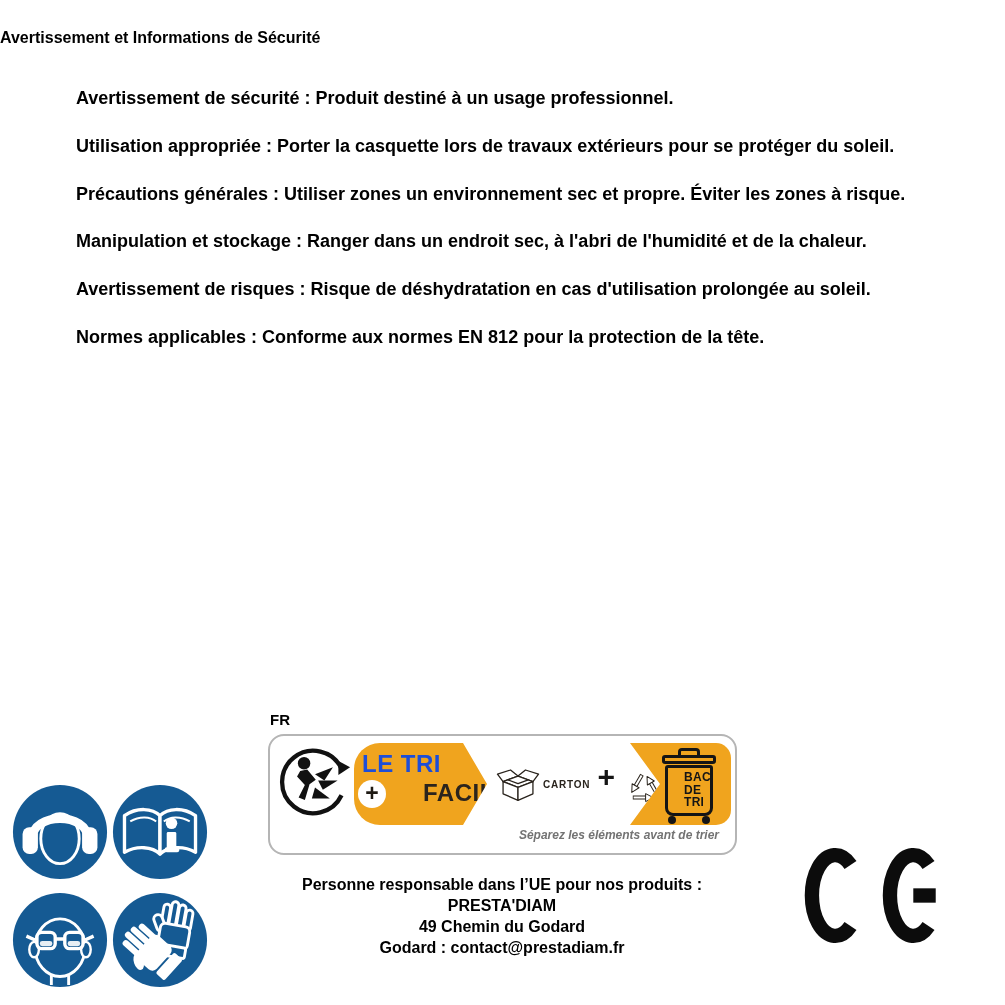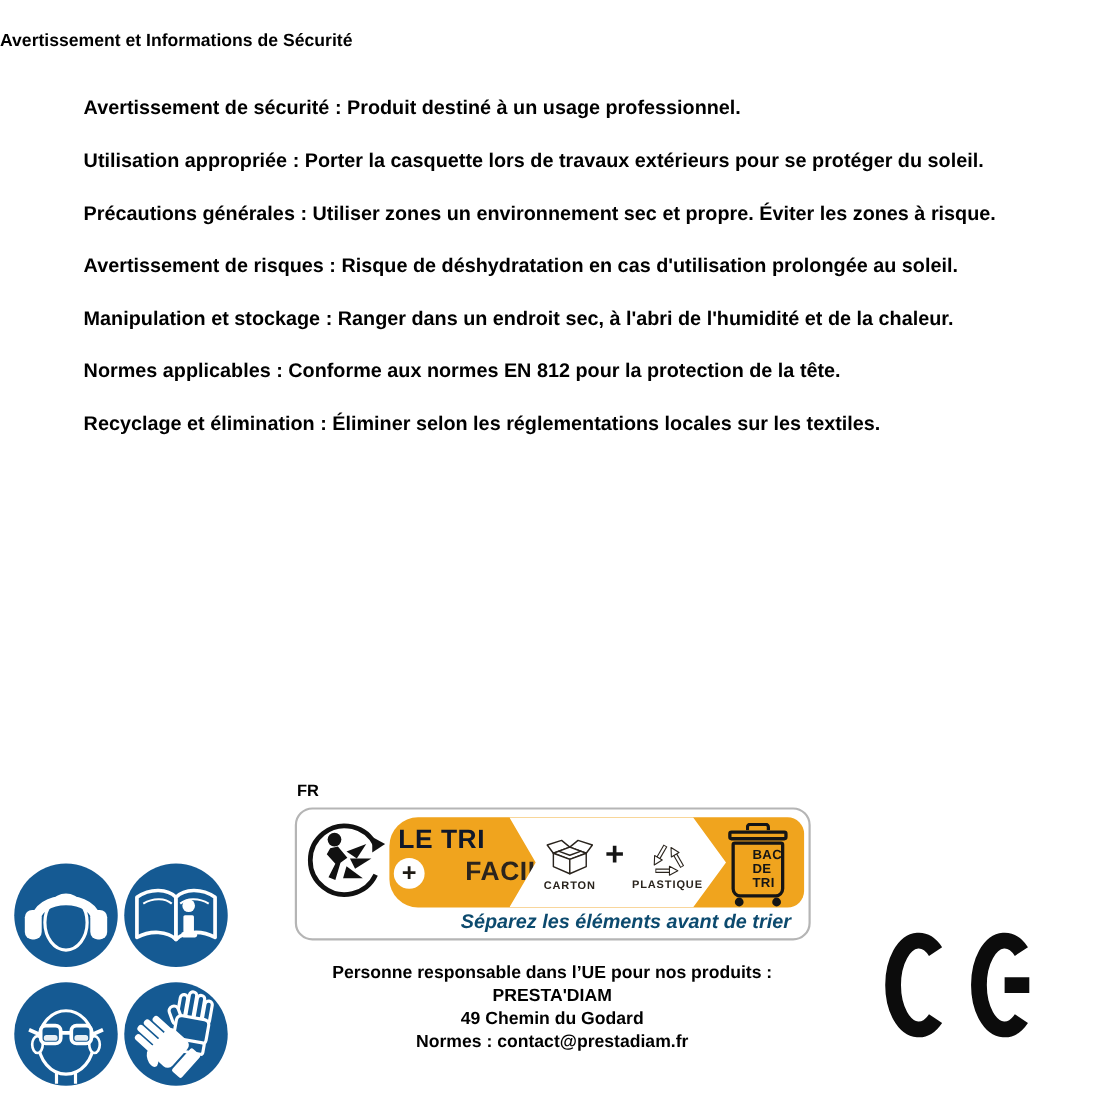--- a/index.html
+++ b/index.html
@@ -32,50 +32,50 @@
   .infotri {
     position:absolute; left:268px; top:734px; width:469px; height:121px;
     background:#fff; border:2px solid #b5b5b5; border-radius:16px;
   }
   .triman { position:absolute; left:6px; top:5px; width:78px; height:82px; }
   .tri-orange {
     position:absolute; left:84px; top:7px; width:377px; height:82px;
     background:var(--orange); border-radius:26px 15px 15px 26px;
   }
   .tri-word1 { position:absolute; left:92px; top:15px; font-size:24px; font-weight:800;
-               letter-spacing:.5px; color:#0f172a; line-height:26px;}
+               letter-spacing:.5px; color:#1d4ed8; line-height:26px;}
   .tri-plus-circle {
     position:absolute; left:88px; top:44px; width:28px; height:28px; background:#fff;
     border-radius:50%; text-align:center; font-size:23px; font-weight:800;
     line-height:27px; color:#1e1a14;
   }
   .tri-word2 { position:absolute; left:121px; top:44px; font-size:24px; font-weight:800;
                letter-spacing:.5px; color:#2b241d; line-height:26px;margin-left:32px;}
   .tri-arrow {
     position:absolute; left:193px; top:7px; width:197px; height:82px; background:#fff;
     clip-path:polygon(0 0, calc(100% - 30px) 0, 100% 50%, calc(100% - 30px) 100%, 0 100%, 24px 50%);
     display:flex; align-items:center; padding:0 34px 0 30px; gap:7px;
   }
-  .material { display:flex; flex-direction:column; align-items:center; }
+  .material { display:flex; flex-direction:row; align-items:center; }
   .material .mat-label { font-size:10px; font-weight:bold; letter-spacing:.8px; color:#2a241d; margin-top:1px; }
   .mat-plus { font-size:30px; font-weight:800; color:#151515; margin-top:-14px; }
 
   .bin { position:absolute; left:392px; top:12px; width:54px; }
   .bin-handle { width:22px; height:7px; border:3px solid #151515; border-bottom:none;
                 border-radius:4px 4px 0 0; margin:0 auto; }
   .bin-lid { height:9px; border:3px solid #151515; border-radius:3px; }
   .bin-body { margin:1px 3px 0; border:3px solid #151515; border-radius:3px 3px 8px 8px;
               text-align:center; font-weight:800; font-size:12px; line-height:12.5px;
               letter-spacing:.3px; color:#151515; padding:3px 16px 4px; }
   .bin-wheels { display:flex; justify-content:space-between; padding:0 6px; margin-top:0; }
   .bin-wheels i { width:8px; height:8px; background:#151515; border-radius:50%; }
 
   .tri-instruction {
-    position:absolute; right:16px; top:92px; font-size:18px; font-style:italic;
-    font-weight:600; color:#0c4a6e;
+    position:absolute; right:16px; top:92px; font-size:12px; font-style:italic;
+    font-weight:600; color:#737373;
   }
 
   
   .responsible {
     position:absolute; left:252px; top:874px; width:500px; text-align:center;
     font-size:16px; font-weight:bold; line-height:21px;
   }
 
   
   .ce { position:absolute; left:794px; top:842px; }
@@ -83,24 +83,23 @@
 </style>
 </head>
 <body>
 
 <div class="page-title">Avertissement et Informations de Sécurité</div>
 
 <div class="paragraphs">
   <p>Avertissement de sécurité : Produit destiné à un usage professionnel.</p>
   <p>Utilisation appropriée : Porter la casquette lors de travaux extérieurs pour se protéger du soleil.</p>
   <p>Précautions générales : Utiliser zones un environnement sec et propre. Éviter les zones à risque.</p>
+  <p>Manipulation et stockage : Ranger dans un endroit sec, à l'abri de l'humidité et de la chaleur.</p>
   <p>Avertissement de risques : Risque de déshydratation en cas d'utilisation prolongée au soleil.</p>
-  <p>Manipulation et stockage : Ranger dans un endroit sec, à l'abri de l'humidité et de la chaleur.</p>
   <p>Normes applicables : Conforme aux normes EN 812 pour la protection de la tête.</p>
-  <p>Recyclage et élimination : Éliminer selon les réglementations locales sur les textiles.</p>
 </div>
 
 <div class="icons-grid">
   <div class="m-icon">
     <svg viewBox="0 0 100 100">
       <circle class="bg" cx="50" cy="50" r="49"></circle>
       <ellipse class="bf" cx="50" cy="57" rx="20" ry="26" stroke="#fff" stroke-width="3"></ellipse>
       <path d="M21,57 C21,29 79,29 79,57" fill="none" stroke="#fff" stroke-width="9"></path>
       <rect x="11" y="45" width="16" height="28" rx="7" fill="#fff"></rect>
       <rect x="73" y="45" width="16" height="28" rx="7" fill="#fff"></rect>
@@ -224,21 +223,21 @@
       </div>
   </div>
 
   <div class="tri-instruction">Séparez les éléments avant de trier</div>
 </div>
 
 <div class="responsible">
   <div>Personne responsable dans l’UE pour nos produits :</div>
   <div>PRESTA'DIAM</div>
   <div>49 Chemin du Godard</div>
-  <div>Normes : contact@prestadiam.fr</div>
+  <div>Godard : contact@prestadiam.fr</div>
 </div>
 
 <div class="ce">
   <svg viewBox="0 0 165 108" fill="none" stroke="#0c0c0c" stroke-width="16">
     <path d="M63,20 A26,45 0 1 0 63,88"></path>
     <path d="M150,20 A26,45 0 1 0 150,88"></path>
     <path d="M133,54 L158,54"></path>
   </svg>
 </div>
 

